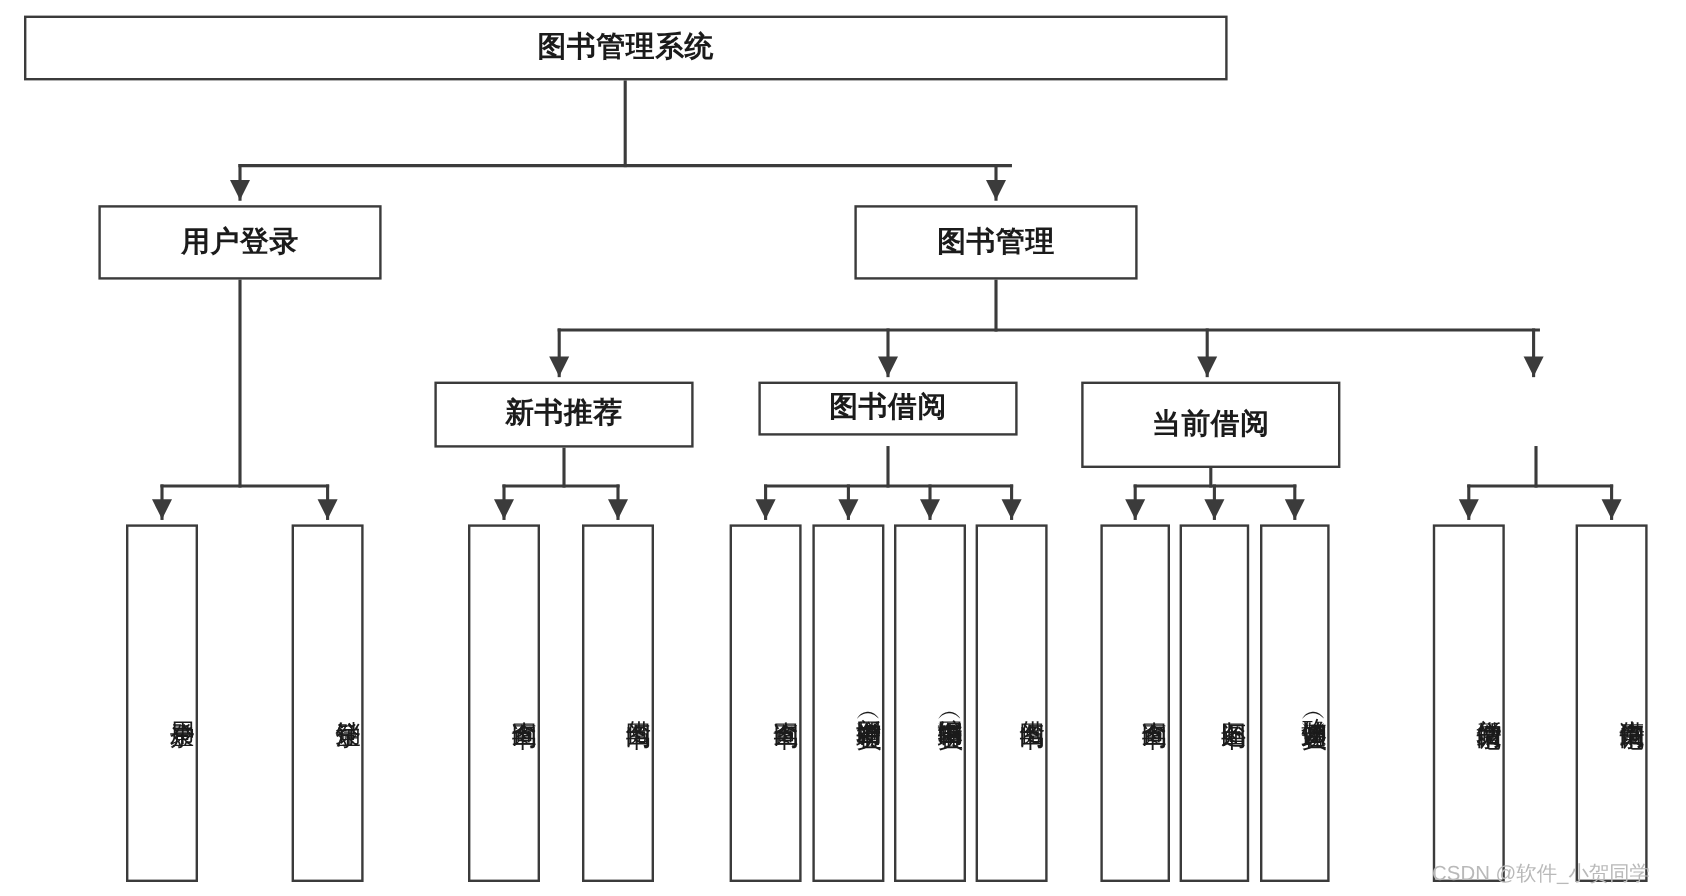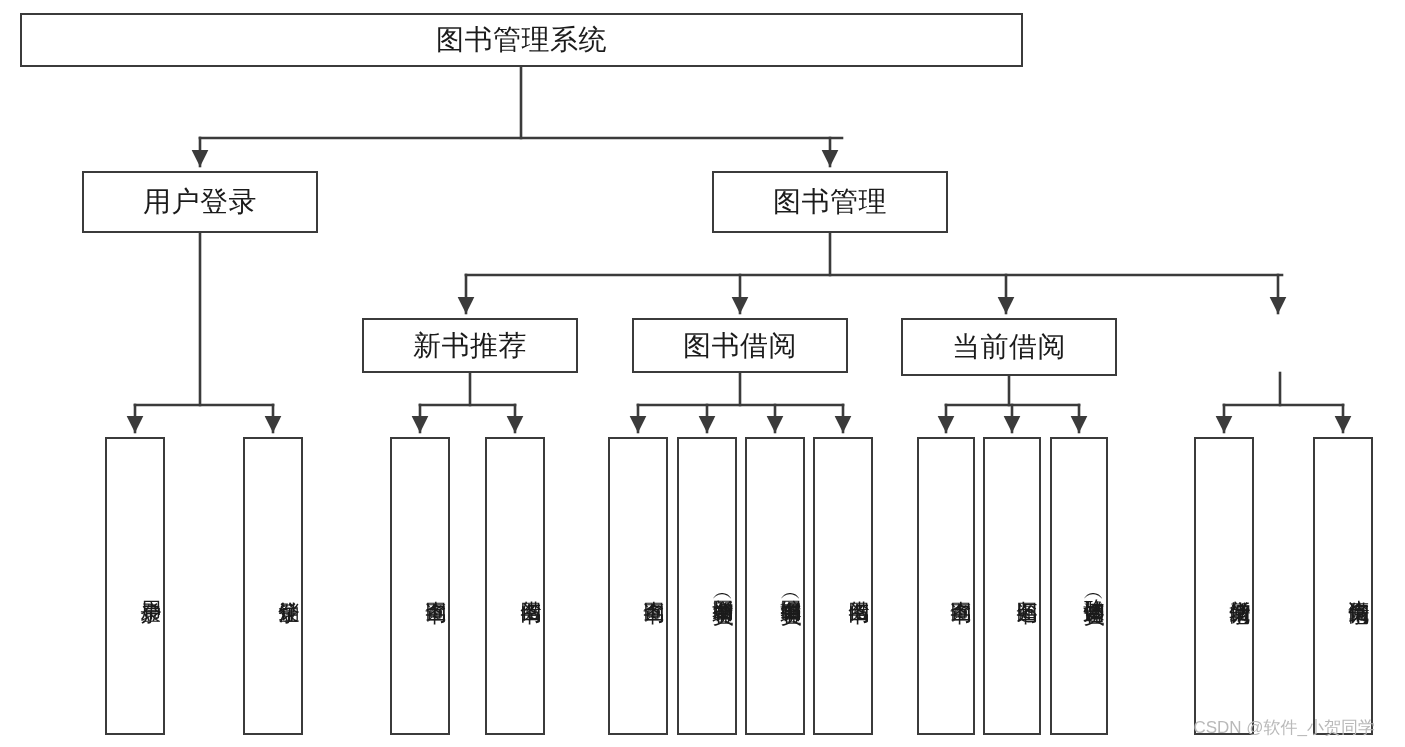--- a/index.html
+++ b/index.html
@@ -31,22 +31,23 @@
     border: 2px solid #3b3b3b;
     background: #ffffff;
     display: flex;
     align-items: center;
     justify-content: center;
     color: #1b1b1b;
     line-height: 1.18;
     text-align: center;
   }
   .node.horiz {
-    font-size: 28px;
+    font-size: 24px;
     letter-spacing: 0.5px;
+    font-weight: bold;
   }
   .node.vert {
     writing-mode: vertical-rl;
     text-orientation: upright;
     font-size: 21px;
     padding: 6px 0;
     align-items: flex-start;
     justify-content: center;
     letter-spacing: 1px;
   }
@@ -137,24 +138,24 @@
   <div class="node horiz" style="left:82px; top:171px; width:236px; height:62px;">
     <span>用户登录</span>
   </div>
   <div class="node horiz" style="left:712px; top:171px; width:236px; height:62px;">
     <span>图书管理</span>
   </div>
 
   <div class="node horiz" style="left:362px; top:318px; width:216px; height:55px;">
     <span>新书推荐</span>
   </div>
-  <div class="node horiz" style="left:632px; top:318px; width:216px; height:55px;">
+  <div class="node horiz" style="left:632px; top:318px; width:216px; height:45px;">
     <span>图书借阅</span>
   </div>
-  <div class="node horiz" style="left:901px; top:318px; width:216px; height:58px;">
+  <div class="node horiz" style="left:901px; top:318px; width:216px; height:72px;">
     <span>当前借阅</span>
   </div>
 
   <div class="node vert" style="left:105px; top:437px; width:60px; height:298px;">
     <span>用户登录</span>
   </div>
   <div class="node vert" style="left:243px; top:437px; width:60px; height:298px;">
     <span>注销登录</span>
   </div>
 

